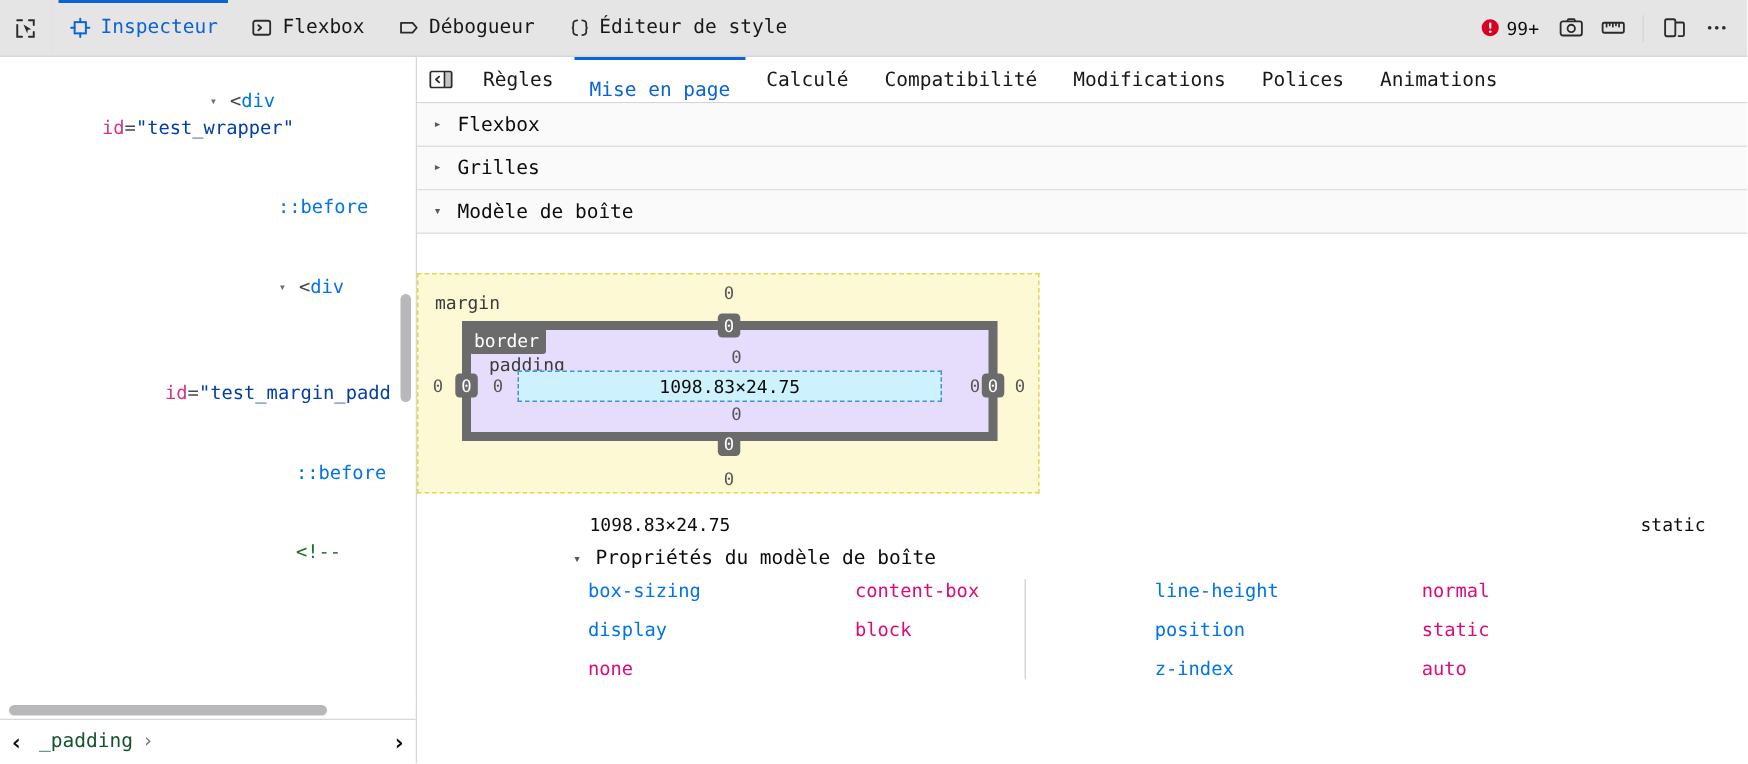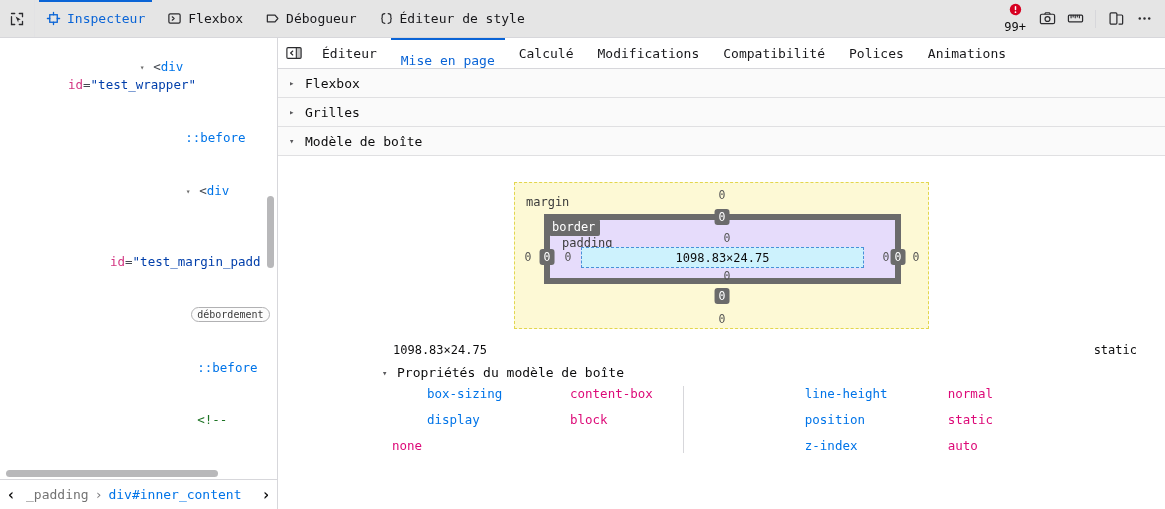--- a/index.html
+++ b/index.html
@@ -76,21 +76,20 @@
     padding-right: 8px;
   }
   .err-badge {
     display: flex;
     align-items: center;
     gap: 4px;
     padding: 0 6px;
     font-size: 12px;
     color: #0c0c0d;
     cursor: pointer;
-    flex-direction: column;
   }
   .tb-icon {
     width: 26px; height: 26px;
     display: flex; align-items: center; justify-content: center;
     cursor: pointer;
     border-radius: 2px;
   }
   .tb-sep {
     width: 1px; height: 18px; background: #d7d7db; margin: 0 5px;
   }
@@ -226,21 +225,21 @@
   .bc-arrow {
     width: 22px;
     display: flex; align-items: center; justify-content: center;
     color: #0c0c0d;
     font-size: 15px;
     font-weight: bold;
     cursor: pointer;
   }
   .bc-items { display:flex; align-items:center; gap:0; overflow:hidden; flex:1; }
   .bc-item { padding: 2px 4px; color: #0074e8; cursor: pointer; white-space: nowrap; }
-  .bc-item.faded { color: #737373; }
+  .bc-item.faded { color: #14532d; }
   .bc-sep { color: #7a7a7d; padding: 0 2px; }
 
   
   .right-pane {
     flex: 1;
     display: flex;
     flex-direction: column;
     min-width: 0;
     background: #ffffff;
   }
@@ -291,42 +290,41 @@
     color: #0c0c0d;
     cursor: pointer;
     box-sizing: border-box;
   }
   .acc-twisty { color: #5a5a5d; font-size: 9px; width: 10px; display:inline-block; }
 
   
   .boxmodel-wrap {
     padding: 26px 0 4px 0;
     display: flex;
-    justify-content: center;
   }
   .bm-margin {
     position: relative;
     width: 415px;
     height: 147px;
     background: #fdf9d5;
     border: 1px dashed #e2d64e;
     box-sizing: border-box;
     font-family: "DejaVu Sans Mono", "Liberation Mono", monospace;
     font-size: 11.5px;
     color: #3b3b3b;
   }
   .bm-label {
     position: absolute;
     font-size: 12px;
     color: #3b3b3b;
   }
   .bm-border {
     position: absolute;
     left: 29px; top: 31px;
-    width: 357px; height: 70px;
+    width: 357px; height: 80px;
     border: 6px solid #6b6b6b;
     background: #e6dcfb;
     box-sizing: border-box;
   }
   .bm-padding {
     position: absolute;
     left: 0; top: 0; right: 0; bottom: 0; border-radius: 10px;
   }
   .bm-content {
     position: absolute;
@@ -394,21 +392,21 @@
     font-size: 12.5px;
   }
   .props-col {
     display: grid;
     grid-template-columns: 178px auto;
     row-gap: 11px;
     align-content: start;
   }
   .props-col.c1 { padding-left: 114px; }
   .props-col.c2 { padding-left: 86px; border-left: 1px solid #d7d7db; margin-left: 30px; }
-  .pname { color: #0074e8; margin-left: 35px; }
+  .pname { color: #0074e8; }
   .pval  { color: #dd0a78; }
 </style>
 </head>
 <body>
 
 <div class="app">
 
   <div class="devtools-topbar">
     <div class="picker-btn">
       <svg width="16" height="16" viewBox="0 0 16 16" aria-hidden="true">
@@ -521,23 +519,20 @@
         </div>
 
         <div class="mnode" style="padding-left:114px; text-indent:-12px;">
           <span class="twisty">▾</span><span class="punct">&lt;</span><span class="tag">div</span>
         </div>
 
         <div class="mnode" style="padding-left:110px;">
           <span class="attr">id</span><span class="punct">=</span><span class="val">"test_margin_padd</span>
         </div>
 
-        <div class="mnode" style="padding-left:116px;">
-          <span class="badge-ovf">débordement</span>
-        </div>
 
         <div class="mnode" style="padding-left:122px;">
           <span class="pseudo">::before</span>
         </div>
 
         <div class="mnode" style="padding-left:122px;">
           <span class="cmt">&lt;!--</span>
         </div>
 
         <div class="vscroll" style="top:158px; height:72px;"></div>
@@ -545,51 +540,50 @@
 
       <div class="hscroll-track">
         <div class="hscroll-thumb" style="width:212px;"></div>
       </div>
 
       <div class="breadcrumbs">
         <div class="bc-arrow">‹</div>
         <div class="bc-items">
           <span class="bc-item faded">_padding</span>
           <span class="bc-sep">›</span>
-          <span class="bc-item">div#inner_content</span>
         </div>
         <div class="bc-arrow">›</div>
       </div>
     </div>
 
     <div class="right-pane">
 
       <div class="panel-tabs">
         <div class="sidebar-toggle">
           <svg width="16" height="14" viewBox="0 0 18 14" aria-hidden="true">
             <rect x="1" y="1" width="16" height="12" rx="1.3" fill="none" stroke="#2b2b2e" stroke-width="1.3"></rect>
             <rect x="11.6" y="1" width="5.4" height="12" fill="#2b2b2e" opacity="0.28"></rect>
             <path d="M11.6 1v12" stroke="#2b2b2e" stroke-width="1.2"></path>
             <path d="M7.6 4.8L5.2 7l2.4 2.2" fill="none" stroke="#2b2b2e" stroke-width="1.3" stroke-linecap="round" stroke-linejoin="round"></path>
           </svg>
         </div>
         <div class="ptab">
-          <span>Éditeur</span>
+          <span>Règles</span>
         </div>
         <div class="ptab selected">
           <span>Mise en page</span>
         </div>
         <div class="ptab">
           <span>Calculé</span>
         </div>
         <div class="ptab">
+          <span>Compatibilité</span>
+        </div>
+        <div class="ptab">
           <span>Modifications</span>
-        </div>
-        <div class="ptab">
-          <span>Compatibilité</span>
         </div>
         <div class="ptab">
           <span>Polices</span>
         </div>
         <div class="ptab">
           <span>Animations</span>
         </div>
       </div>
 
       <div class="accordions">

